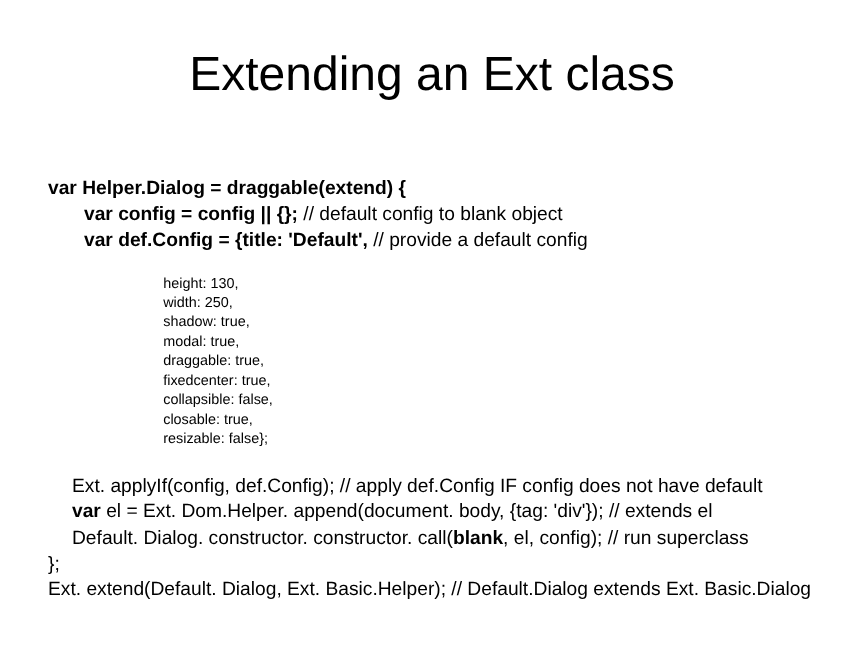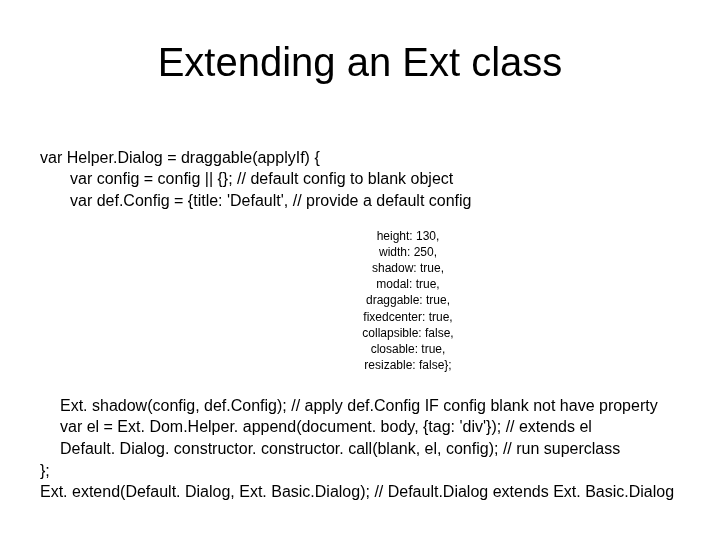--- a/index.html
+++ b/index.html
@@ -29,51 +29,50 @@
     line-height: 1.35;
     white-space: pre;
     font-family: Arial, Helvetica, sans-serif;
   }
   .small {
     font-size: 12px;
     line-height: 1.35;
     white-space: pre;
     font-family: Arial, Helvetica, sans-serif;
     margin-left: 96px;
-    text-align: center;
   }
-  .bold { font-weight: normal; }
+  .bold { font-weight: bold; }
   .indent1 { padding-left: 30px; }
   .indent2 { padding-left: 20px; }
 </style>
 </head>
 <body>
 
 <div class="slide">
   <h1 class="title">Extending an Ext class</h1>
 
   <div class="code">
-<span class="bold">var</span><span class="bold"> Helper.Dialog = </span><span class="bold">draggable</span><span class="bold">(applyIf) {</span>
+<span class="bold">var</span><span class="bold"> Helper.Dialog = </span><span class="bold">draggable</span><span class="bold">(extend) {</span>
 <span class="indent1"><span class="bold">var</span><span class="bold"> config = config || {}; </span><span>// default config to blank object</span></span>
 <span class="indent1"><span class="bold">var</span><span class="bold"> def.Config = {title: 'Default', </span><span>// provide a default config</span></span>
 </div>
 
 <div class="small">
 <span>height: 130,</span>
 <span>width: 250,</span>
 <span>shadow: true,</span>
 <span>modal: true,</span>
 <span>draggable: true,</span>
 <span>fixedcenter: true,</span>
 <span>collapsible: false,</span>
 <span>closable: true,</span>
 <span>resizable: false};</span>
 </div>
 
 <div class="code">
-<span class="indent2"><span>Ext. shadow(config, def.Config); </span><span>// apply def.Config IF config blank not have property</span></span>
+<span class="indent2"><span>Ext. applyIf(config, def.Config); </span><span>// apply def.Config IF config does not have default</span></span>
 <span class="indent2"><span class="bold">var</span><span> el = Ext. Dom.Helper. append(document. body, {tag: 'div'}); </span><span>// extends el</span></span>
 <span class="indent2"><span>Default. Dialog. constructor. constructor. call(</span><span class="bold">blank</span><span>, el, config); </span><span>// run superclass</span></span>
 <span>};</span>
-<span>Ext. extend(Default. Dialog, Ext. Basic.Dialog); </span><span>// Default.Dialog extends Ext. Basic.Dialog</span>
+<span>Ext. extend(Default. Dialog, Ext. Basic.Helper); </span><span>// Default.Dialog extends Ext. Basic.Dialog</span>
 </div>
 
 </div>
 
 </body></html>

